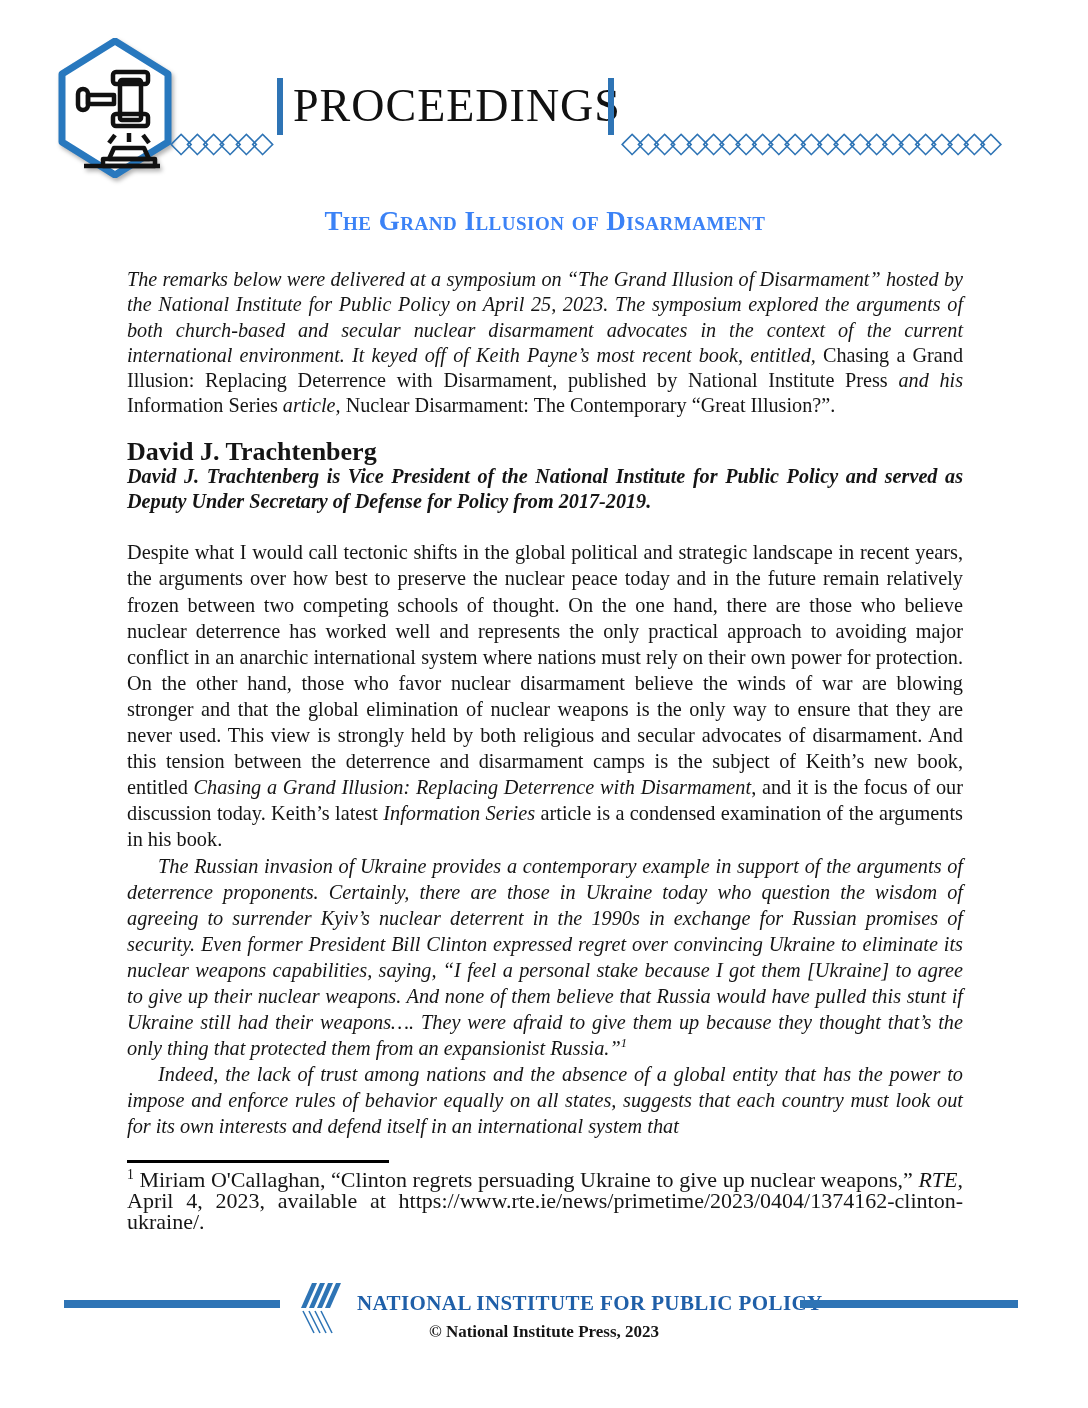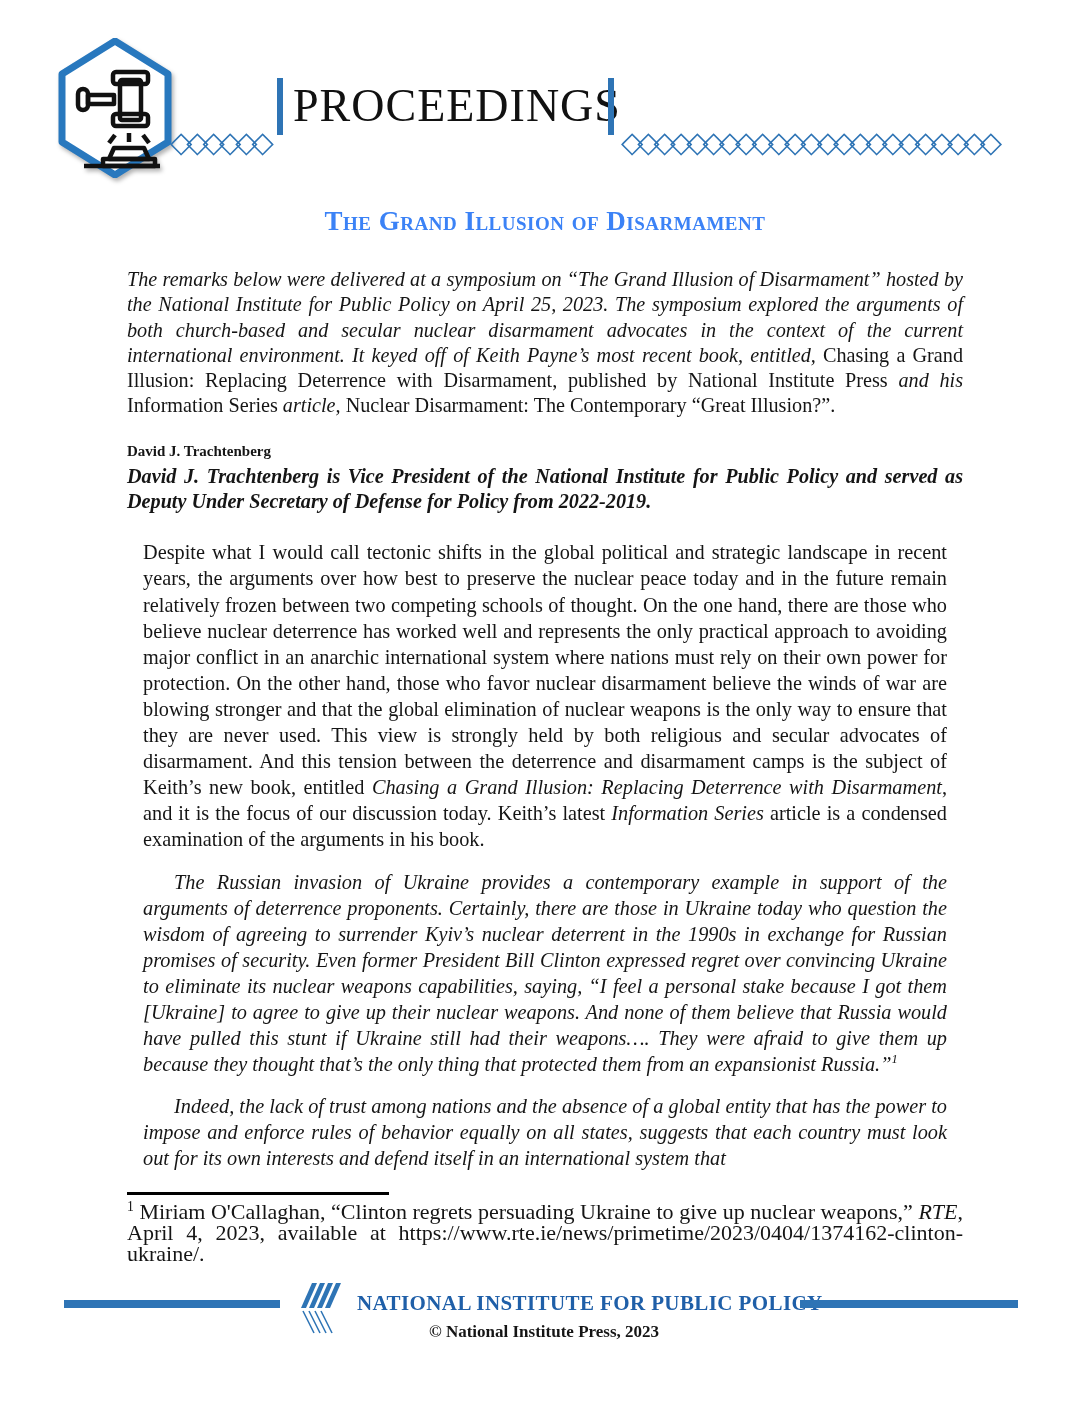--- a/index.html
+++ b/index.html
@@ -18,24 +18,24 @@
   .vbar-left{left:277px;}
   .vbar-right{left:608px;}
   .masthead-title{position:absolute;left:293px;top:30px;width:312px;text-align:center;
     font-size:46px;line-height:76px;letter-spacing:1px;color:#111;font-weight:normal;margin:0;}
   
   .content{position:absolute;left:127px;top:205px;width:836px;}
   .doc-title{margin:0;text-align:center;font-size:27px;line-height:32px;font-weight:bold;
     font-variant:small-caps;letter-spacing:0.5px;color:#3b82f6;}
   .intro{margin:30px 0 0 0;font-style:italic;font-size:20.2px;line-height:25.3px;
     text-align:justify;}
-  .author-name{margin:20px 0 0 0;font-weight:bold;font-size:15px;line-height:25px;}
+  .author-name{margin:20px 0 0 0;font-weight:bold;font-size:26px;line-height:25px;}
   .author-bio{margin:0;font-weight:bold;font-style:italic;font-size:20.2px;
     line-height:25.3px;text-align:justify;}
-  .body-par{margin:16px;font-size:20.3px;line-height:26.1px;text-align:justify;}
+  .body-par{margin:0;font-size:20.3px;line-height:26.1px;text-align:justify;}
   .body-par.first{margin-top:25px;}
   .body-par.indent{text-indent:31px;font-style:italic;}
   .seg-i{font-style:italic;font-family:Liberation Serif, serif;}
   .seg-r{font-style:normal;}
   sup{font-size:0.62em;line-height:0;}
   
   .footnote-rule{margin:20px 0 0 0;width:262px;border:none;border-top:3px solid #000;}
   .footnote{margin:6px 0 0 0;font-size:22px;line-height:21px;text-align:justify;}
   
   .footer-band{position:absolute;left:0;top:1288px;width:1088px;height:50px;}
@@ -74,21 +74,21 @@
   <div class="vbar vbar-right"></div>
   <div class="chain chain-right">◇◇◇◇◇◇◇◇◇◇◇◇◇◇◇◇◇◇◇◇◇◇◇</div>
 </header>
 
 <main class="content">
   <h2 class="doc-title">The Grand Illusion of Disarmament</h2>
 
   <p class="intro"><span class="seg-i">The remarks below were delivered at a symposium on “The Grand Illusion of Disarmament” hosted by the National Institute for Public Policy on April 25, 2023. The symposium explored the arguments of both church-based and secular nuclear disarmament advocates in the context of the current international environment. It keyed off of Keith Payne’s most recent book, entitled, </span><span class="seg-r">Chasing a Grand Illusion: Replacing Deterrence with Disarmament, published by National Institute Press </span><span class="seg-i">and his </span><span class="seg-r">Information Series </span><span class="seg-i">article, </span><span class="seg-r">Nuclear Disarmament:  The Contemporary “Great Illusion?”.</span></p>
 
   <p class="author-name">David J. Trachtenberg</p>
-  <p class="author-bio">David J. Trachtenberg is Vice President of the National Institute for Public Policy and served as Deputy Under Secretary of Defense for Policy from 2022-2019.</p>
+  <p class="author-bio">David J. Trachtenberg is Vice President of the National Institute for Public Policy and served as Deputy Under Secretary of Defense for Policy from 2017-2019.</p>
 
   <p class="body-par first"><span>Despite what I would call tectonic shifts in the global political and strategic landscape in recent years, the arguments over how best to preserve the nuclear peace today and in the future remain relatively frozen between two competing schools of thought. On the one hand, there are those who believe nuclear deterrence has worked well and represents the only practical approach to avoiding major conflict in an anarchic international system where nations must rely on their own power for protection. On the other hand, those who favor nuclear disarmament believe the winds of war are blowing stronger and that the global elimination of nuclear weapons is the only way to ensure that they are never used. This view is strongly held by both religious and secular advocates of disarmament. And this tension between the deterrence and disarmament camps is the subject of Keith’s new book, entitled </span><span class="seg-i">Chasing a Grand Illusion: Replacing Deterrence with Disarmament</span><span>, and it is the focus of our discussion today. Keith’s latest </span><span class="seg-i">Information Series</span><span> article is a condensed examination of the arguments in his book.</span></p>
   <p class="body-par indent"><span>The Russian invasion of Ukraine provides a contemporary example in support of the arguments of deterrence proponents. Certainly, there are those in Ukraine today who question the wisdom of agreeing to surrender Kyiv’s nuclear deterrent in the 1990s in exchange for Russian promises of security. Even former President Bill Clinton expressed regret over convincing Ukraine to eliminate its nuclear weapons capabilities, saying, “I feel a personal stake because I got them [Ukraine] to agree to give up their nuclear weapons. And none of them believe that Russia would have pulled this stunt if Ukraine still had their weapons…. They were afraid to give them up because they thought that’s the only thing that protected them from an expansionist Russia.”</span><sup>1</sup></p>
   <p class="body-par indent"><span>Indeed, the lack of trust among nations and the absence of a global entity that has the power to impose and enforce rules of behavior equally on all states, suggests that each country must look out for its own interests and defend itself in an international system that</span></p>
 
   <hr class="footnote-rule">
   <p class="footnote"><sup>1</sup><span class="seg-r"> Miriam O'Callaghan, “Clinton regrets persuading Ukraine to give up nuclear weapons,” </span><span class="seg-i">RTE</span><span class="seg-r">, April 4, 2023, available at https://www.rte.ie/news/primetime/2023/0404/1374162-clinton-ukraine/.</span></p>
 </main>
 
 <footer>

